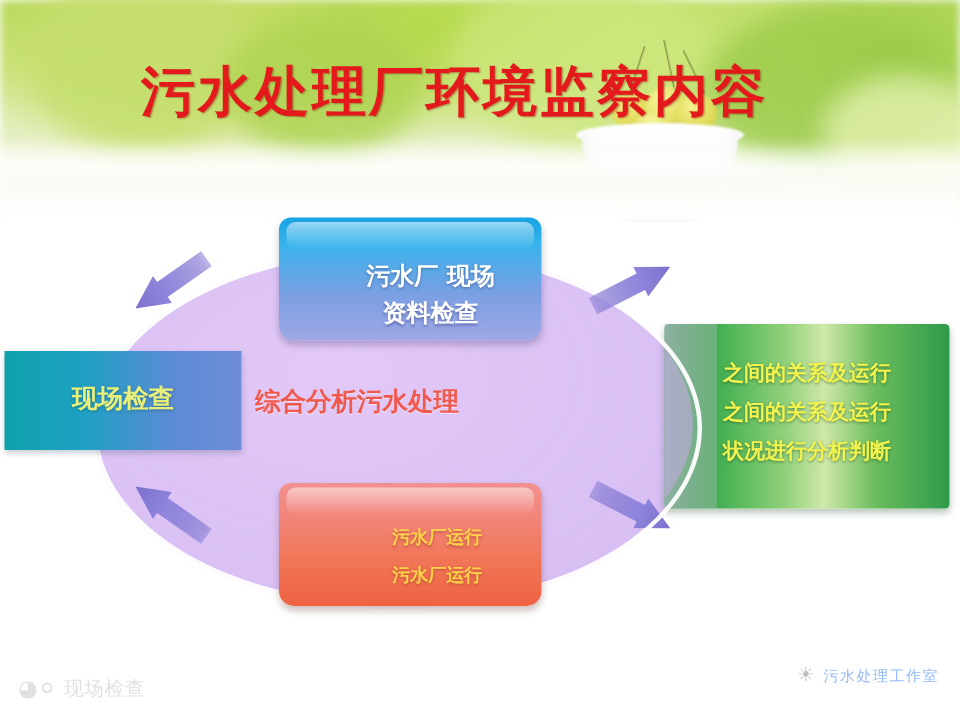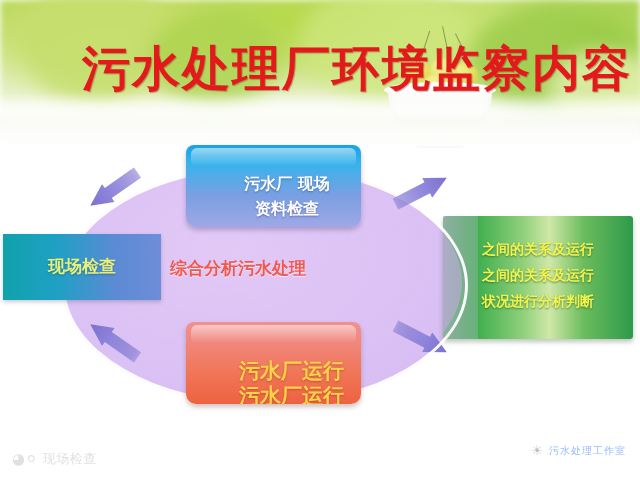--- a/index.html
+++ b/index.html
@@ -85,22 +85,22 @@
   }
   .stem {
     position: absolute;
     border-left: 1.4px solid #8a9a48;
     filter: blur(.5px);
   }
 
   
   #title {
     position: absolute;
-    left: 82px; top: 44px;
-    font-size: 48px;
+    left: 94px; top: 44px;
+    font-size: 36px;
     line-height: 1;
     font-weight: bold;
     color: #e4191b;
     letter-spacing: 2px;
     text-shadow: 1px 1px 1px rgba(120,0,0,.35);
     white-space: nowrap;
     z-index: 30;
   }
 
   
@@ -182,22 +182,22 @@
     background: linear-gradient(180deg, #f0918f 0%, #f2867c 26%, #f07657 62%, #ee6242 100%);
     border-radius: 8px 8px 10px 10px;
     box-shadow: 0 3px 5px rgba(90,40,30,.28);
   }
   #box-bottom .gloss {
     position:absolute; left:5px; top:3px; right:5px; height:18px;
     background: linear-gradient(180deg, rgba(255,255,255,.5), rgba(255,255,255,0));
     border-radius: 6px;
   }
   #box-bottom .txt {
-    position: absolute; left:0; right:0; top:37px;
-    font-size: 21px; line-height: 25px; color:#ffd24a;
+    position: absolute; left:0; right:0; top:24px;
+    font-size: 12px; line-height: 25px; color:#ffd24a;
     text-shadow: 0 1px 2px rgba(140,50,20,.45);
     padding-left: 36px;
   }
 
   
   #box-left {
     left: 3px; top: 94px;
     width: 158px; height: 66px;
     background: linear-gradient(90deg, #10a2ab 0%, #1fa0c4 34%, #5a8bd4 70%, #6f8dd8 100%);
     border-radius: 0;

